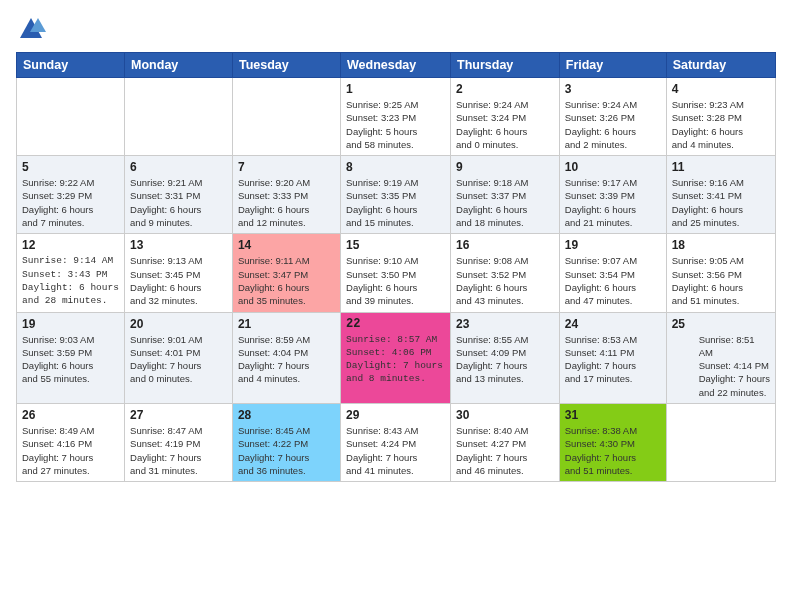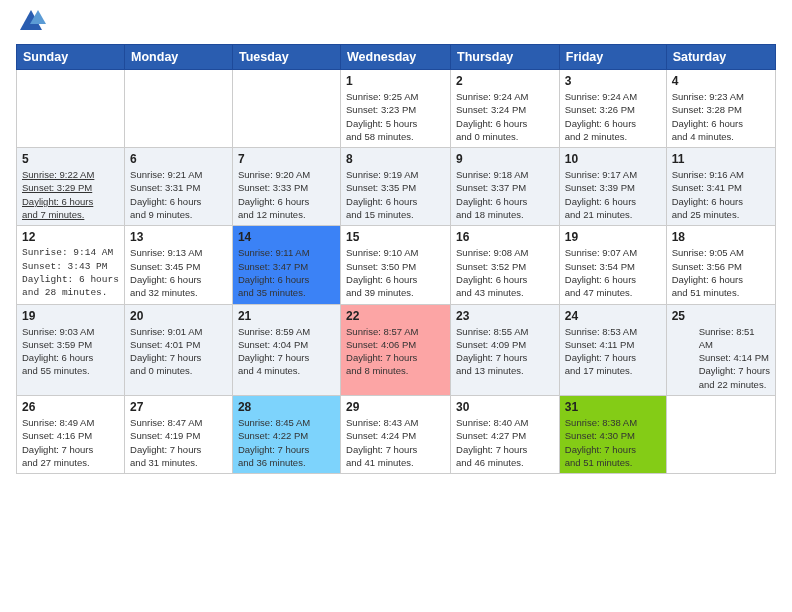--- a/index.html
+++ b/index.html
@@ -7,21 +7,21 @@
       font-family: Arial, sans-serif;
       background: #fff;
       width: 792px;
       min-height: 612px;
       padding: 0;
     }
     .page {
       width: 792px;
       min-height: 612px;
       background: #fff;
-      padding: 2px 16px 16px 16px;
+      padding: 10px 16px 16px 16px;
     }
     .header {
       display: flex;
       justify-content: space-between;
       align-items: flex-start;
       margin-bottom: 8px;
     }
     .logo {
       display: flex;
       align-items: center;
@@ -173,21 +173,21 @@
             <div class="day-num">4</div>
             <div class="day-info" style="white-space: pre-line;">Sunrise: 9:23 AM
 Sunset: 3:28 PM
 Daylight: 6 hours
 and 4 minutes.</div>
           </td>
         </tr>
         <tr>
           <td style="background: rgb(238, 242, 247);">
             <div class="day-num">5</div>
-            <div class="day-info" style="white-space: pre-line; text-decoration: underline;">Sunrise: 9:22 AM
+            <div class="day-info" style="white-space: pre-line;">Sunrise: 9:22 AM
 Sunset: 3:29 PM
 Daylight: 6 hours
 and 7 minutes.</div>
           </td>
           <td style="background: rgb(238, 242, 247);">
             <div class="day-num">6</div>
             <div class="day-info" style="white-space: pre-line;">Sunrise: 9:21 AM
 Sunset: 3:31 PM
 Daylight: 6 hours
 and 9 minutes.</div>
@@ -236,21 +236,21 @@
 Daylight: 6 hours
 and 28 minutes.</div>
           </td>
           <td style="background: rgb(255, 255, 255);">
             <div class="day-num">13</div>
             <div class="day-info" style="white-space: pre-line;">Sunrise: 9:13 AM
 Sunset: 3:45 PM
 Daylight: 6 hours
 and 32 minutes.</div>
           </td>
-          <td style="background: #3b82f6;">
+          <td style="background: #fca5a5;">
             <div class="day-num">14</div>
             <div class="day-info" style="white-space: pre-line;">Sunrise: 9:11 AM
 Sunset: 3:47 PM
 Daylight: 6 hours
 and 35 minutes.</div>
           </td>
           <td style="background: rgb(255, 255, 255);">
             <div class="day-num">15</div>
             <div class="day-info" style="white-space: pre-line;">Sunrise: 9:10 AM
 Sunset: 3:50 PM
@@ -294,21 +294,21 @@
 Daylight: 7 hours
 and 0 minutes.</div>
           </td>
           <td style="background: rgb(238, 242, 247);">
             <div class="day-num">21</div>
             <div class="day-info" style="white-space: pre-line;">Sunrise: 8:59 AM
 Sunset: 4:04 PM
 Daylight: 7 hours
 and 4 minutes.</div>
           </td>
-          <td style="background: #fca5a5;">
+          <td style="background: #ec4899; font-family: Liberation Mono, monospace;">
             <div class="day-num">22</div>
             <div class="day-info" style="white-space: pre-line;">Sunrise: 8:57 AM
 Sunset: 4:06 PM
 Daylight: 7 hours
 and 8 minutes.</div>
           </td>
           <td style="background: rgb(238, 242, 247);">
             <div class="day-num">23</div>
             <div class="day-info" style="white-space: pre-line;">Sunrise: 8:55 AM
 Sunset: 4:09 PM

